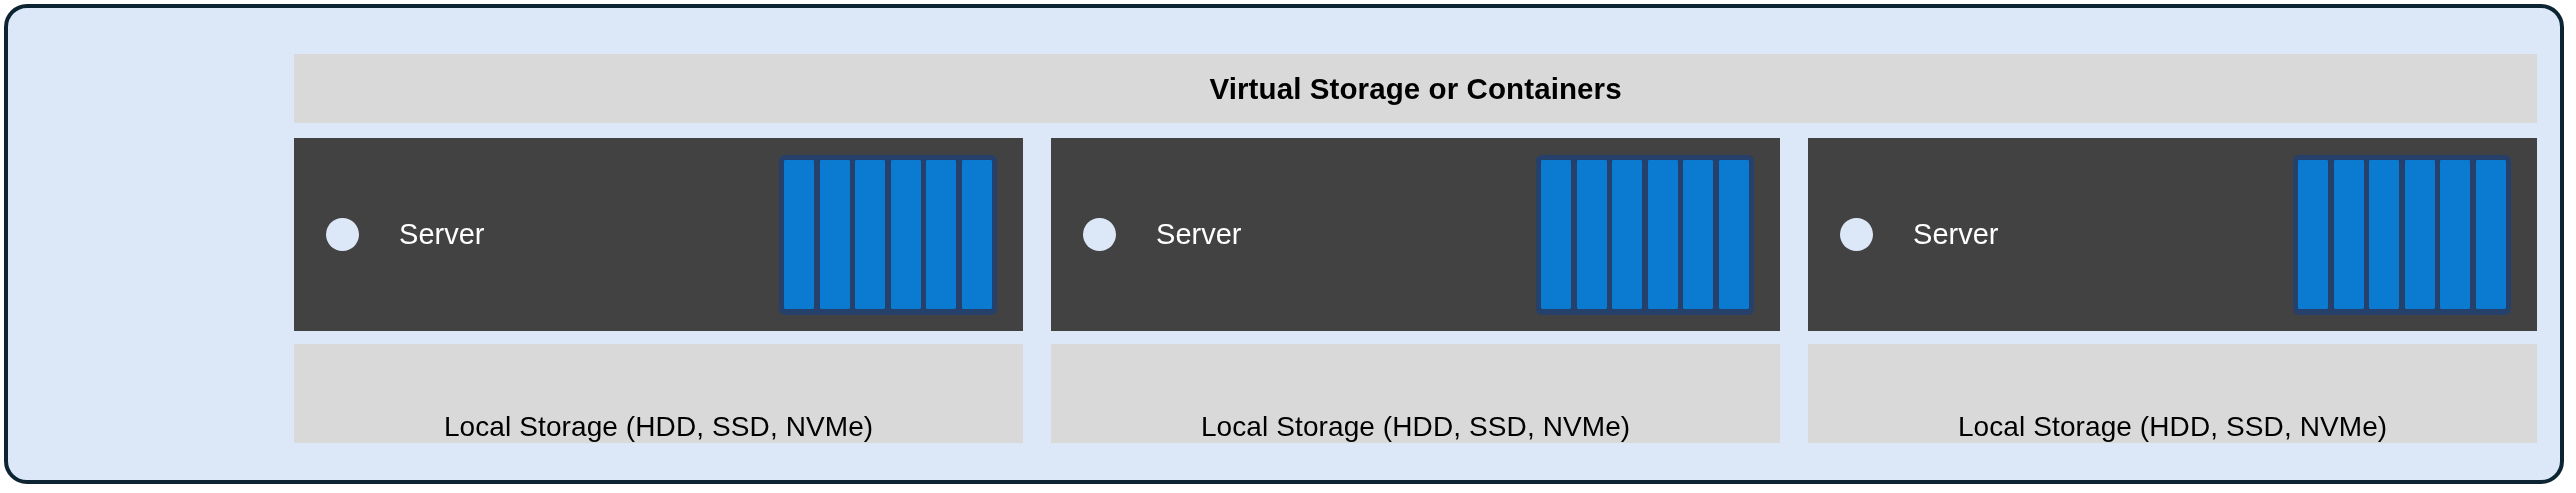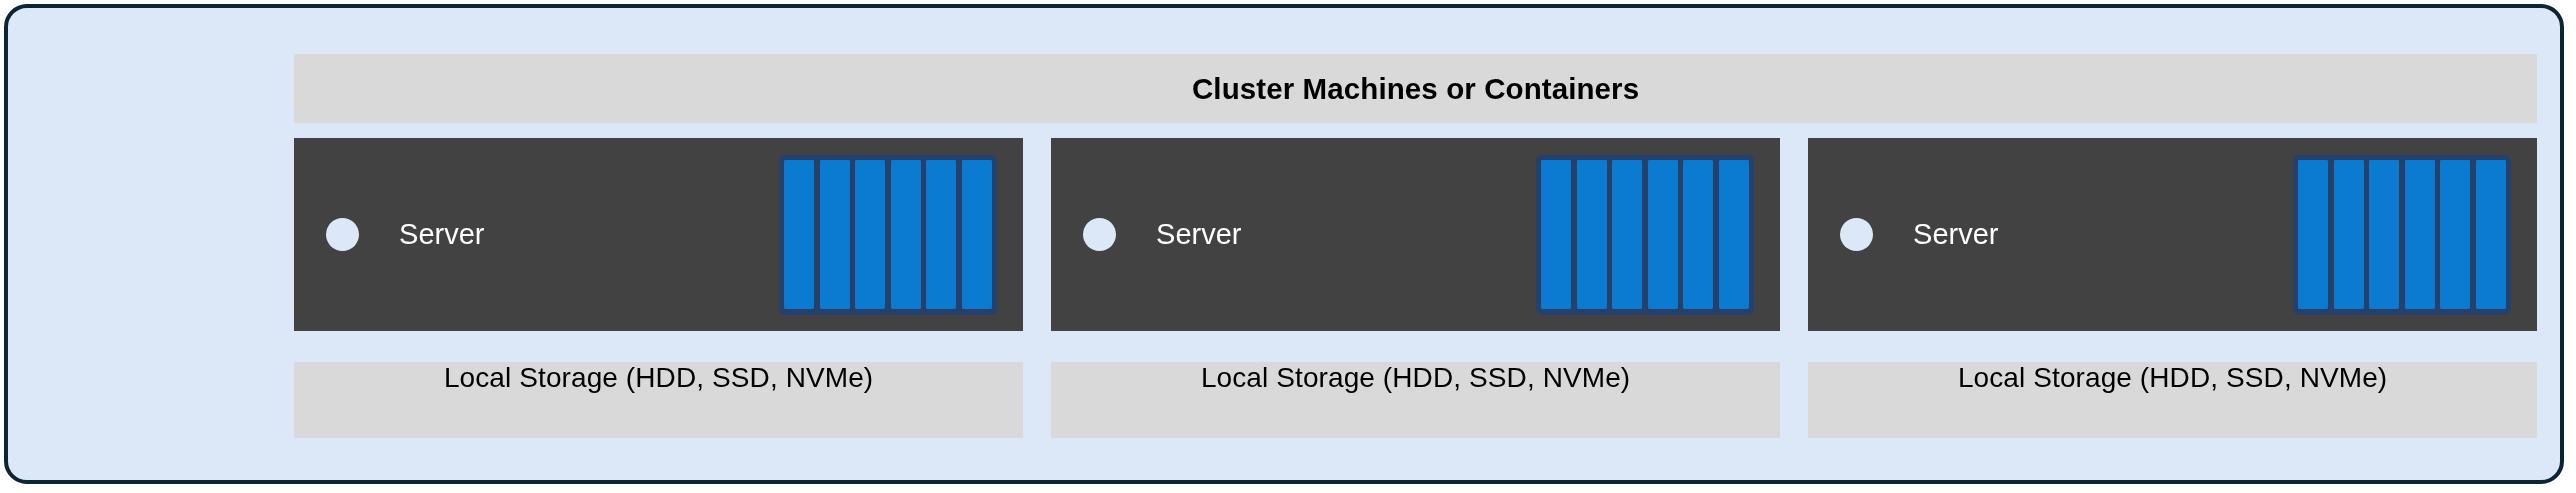--- a/index.html
+++ b/index.html
@@ -127,44 +127,44 @@
     box-sizing: border-box;
   }
   .drive {
     width: 30px;
     background: #0b7ad1;
     border-radius: 1.4px;
   }
 
   
   .storage-band {
-    margin-top: 31px;
-    height: 76px;
+    margin-top: 13px;
+    height: 99px;
     background: #d9d9d9;
     display: flex;
-    align-items: flex-start;
+    align-items: flex-end;
     justify-content: center;
   }
   .storage-band .storage-text {
     color: #000000;
     font-size: 28px;
     letter-spacing: 0.1px;
     white-space: nowrap;
   }
 </style>
 </head>
 <body>
 
 <div id="cluster-frame">
 
 
   <div id="cluster-content">
 
     <div id="vm-band">
-      <div class="band-text">Cluster Machines or Containers</div>
+      <div class="band-text">Virtual Storage or Containers</div>
     </div>
 
     <div id="server-row">
 
       <div class="server-column">
         <div class="server-panel">
           <div class="server-led"></div>
           <div class="server-name">Server</div>
           <div class="drive-bay">
             <div class="drive"></div>

